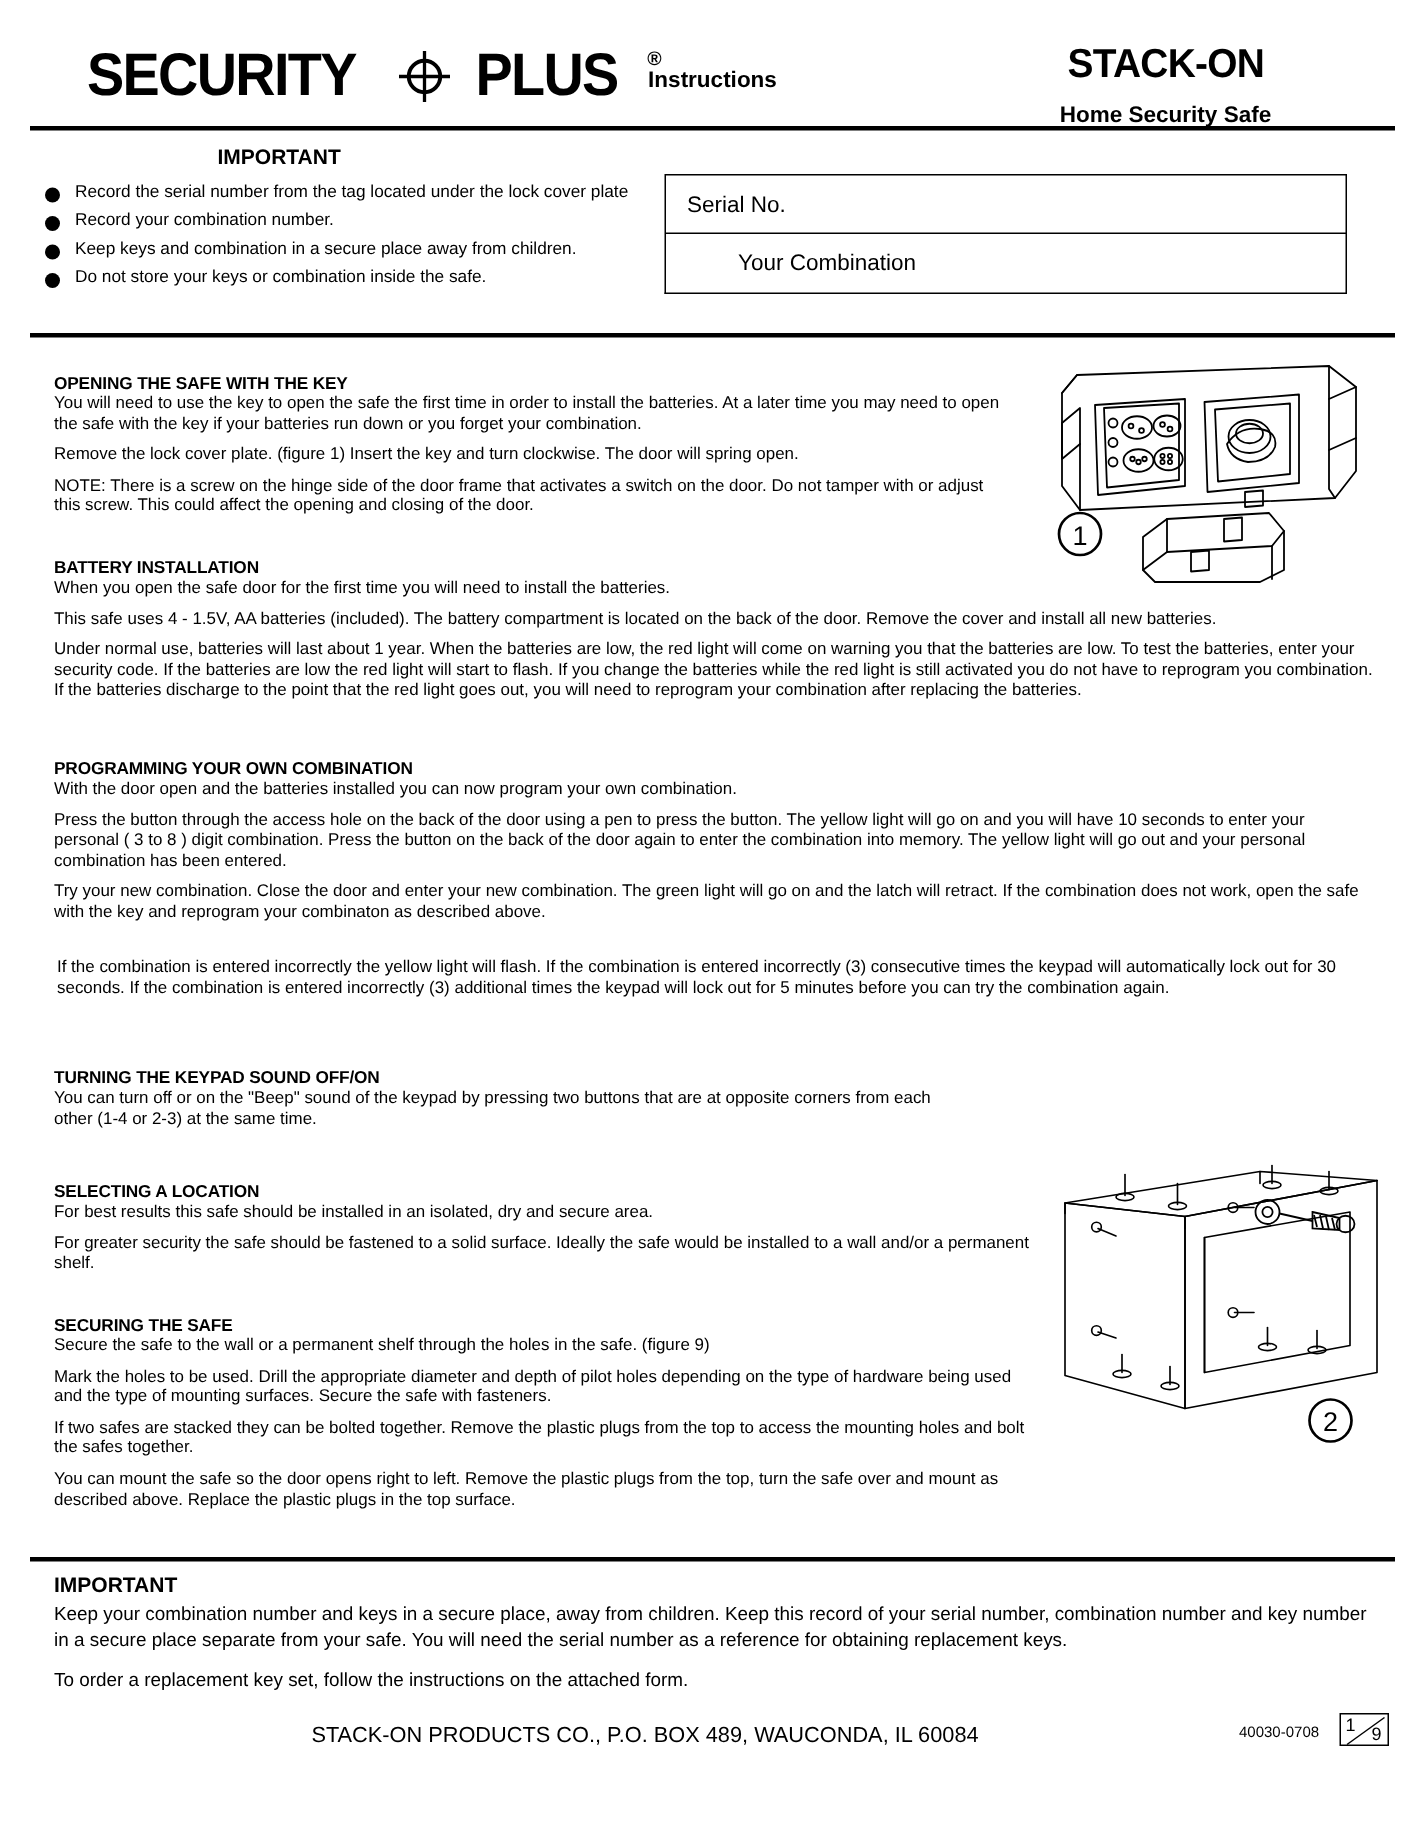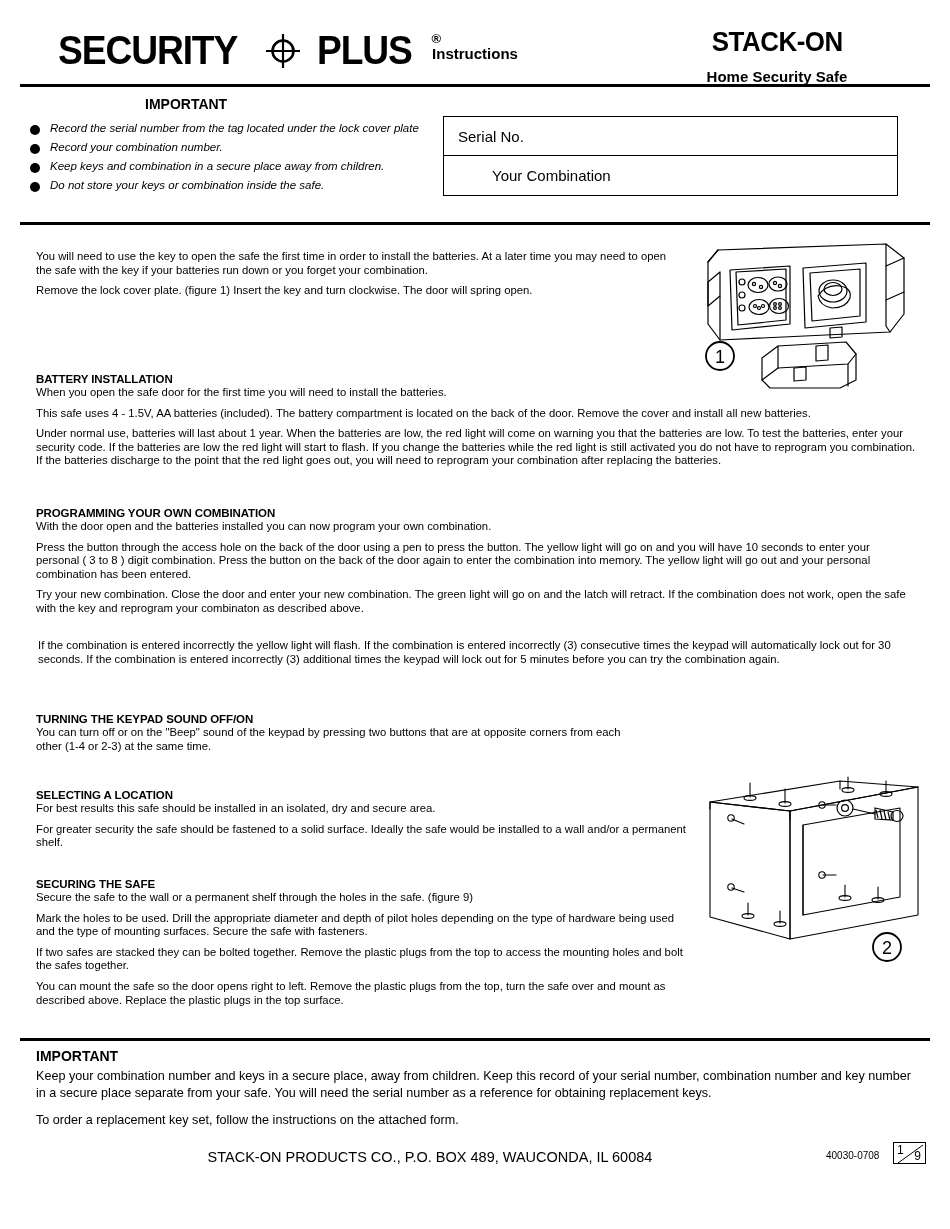--- a/index.html
+++ b/index.html
@@ -101,21 +101,20 @@
   #important-top-title {
     font-size: 14px;
     font-weight: bold;
     margin-left: 115px;
     margin-bottom: 9px;
   }
   .bullet-row {
     display: flex;
     align-items: center;
     margin-bottom: 5px;
-    font-style: italic;
   }
   .bullet-dot {
     width: 10px; height: 10px;
     border-radius: 50%;
     background: #000;
     flex: 0 0 10px;
     margin-top: 3px;
     margin-right: 10px;
   }
   .bullet-text {
@@ -268,22 +267,24 @@
       <span>Serial No.</span>
     </div>
     <div class="record-box">
       <span>Your Combination</span>
     </div>
   </div>
 
   <div class="hrule" style="top:222px;"></div>
 
   <div class="section" style="left:36px; top:250px; width:640px;">
+    <div class="sec-head">OPENING THE SAFE WITH THE KEY</div>
     <div class="sec-p">You will need to use the key to open the safe the first time in order to install the batteries.  At a later time you may need to open the safe with the key if your batteries run down or you forget your combination.</div>
     <div class="sec-p">Remove the lock cover plate. (figure 1)  Insert the key and turn clockwise.  The door will spring open.</div>
+    <div class="sec-p">NOTE:  There is a screw on the hinge side of the door frame that activates a switch on the door.  Do not tamper with or adjust this screw.  This could affect the opening and closing of the door.</div>
   </div>
 
   <div id="fig1">
     <svg width="235" height="150" viewBox="0 0 235 150">
       <g fill="none" stroke="#000" stroke-width="1.2" stroke-linejoin="round" stroke-linecap="round">
 
         <path d="M18,22 L28,10 L196,4 L214,18 L214,74 L200,92 L30,100 L18,84 Z"></path>
         <path d="M18,22 L28,10"></path>
         <path d="M18,42 L30,32 L30,56 L18,66 Z"></path>
         <path d="M30,100 L30,56"></path>

